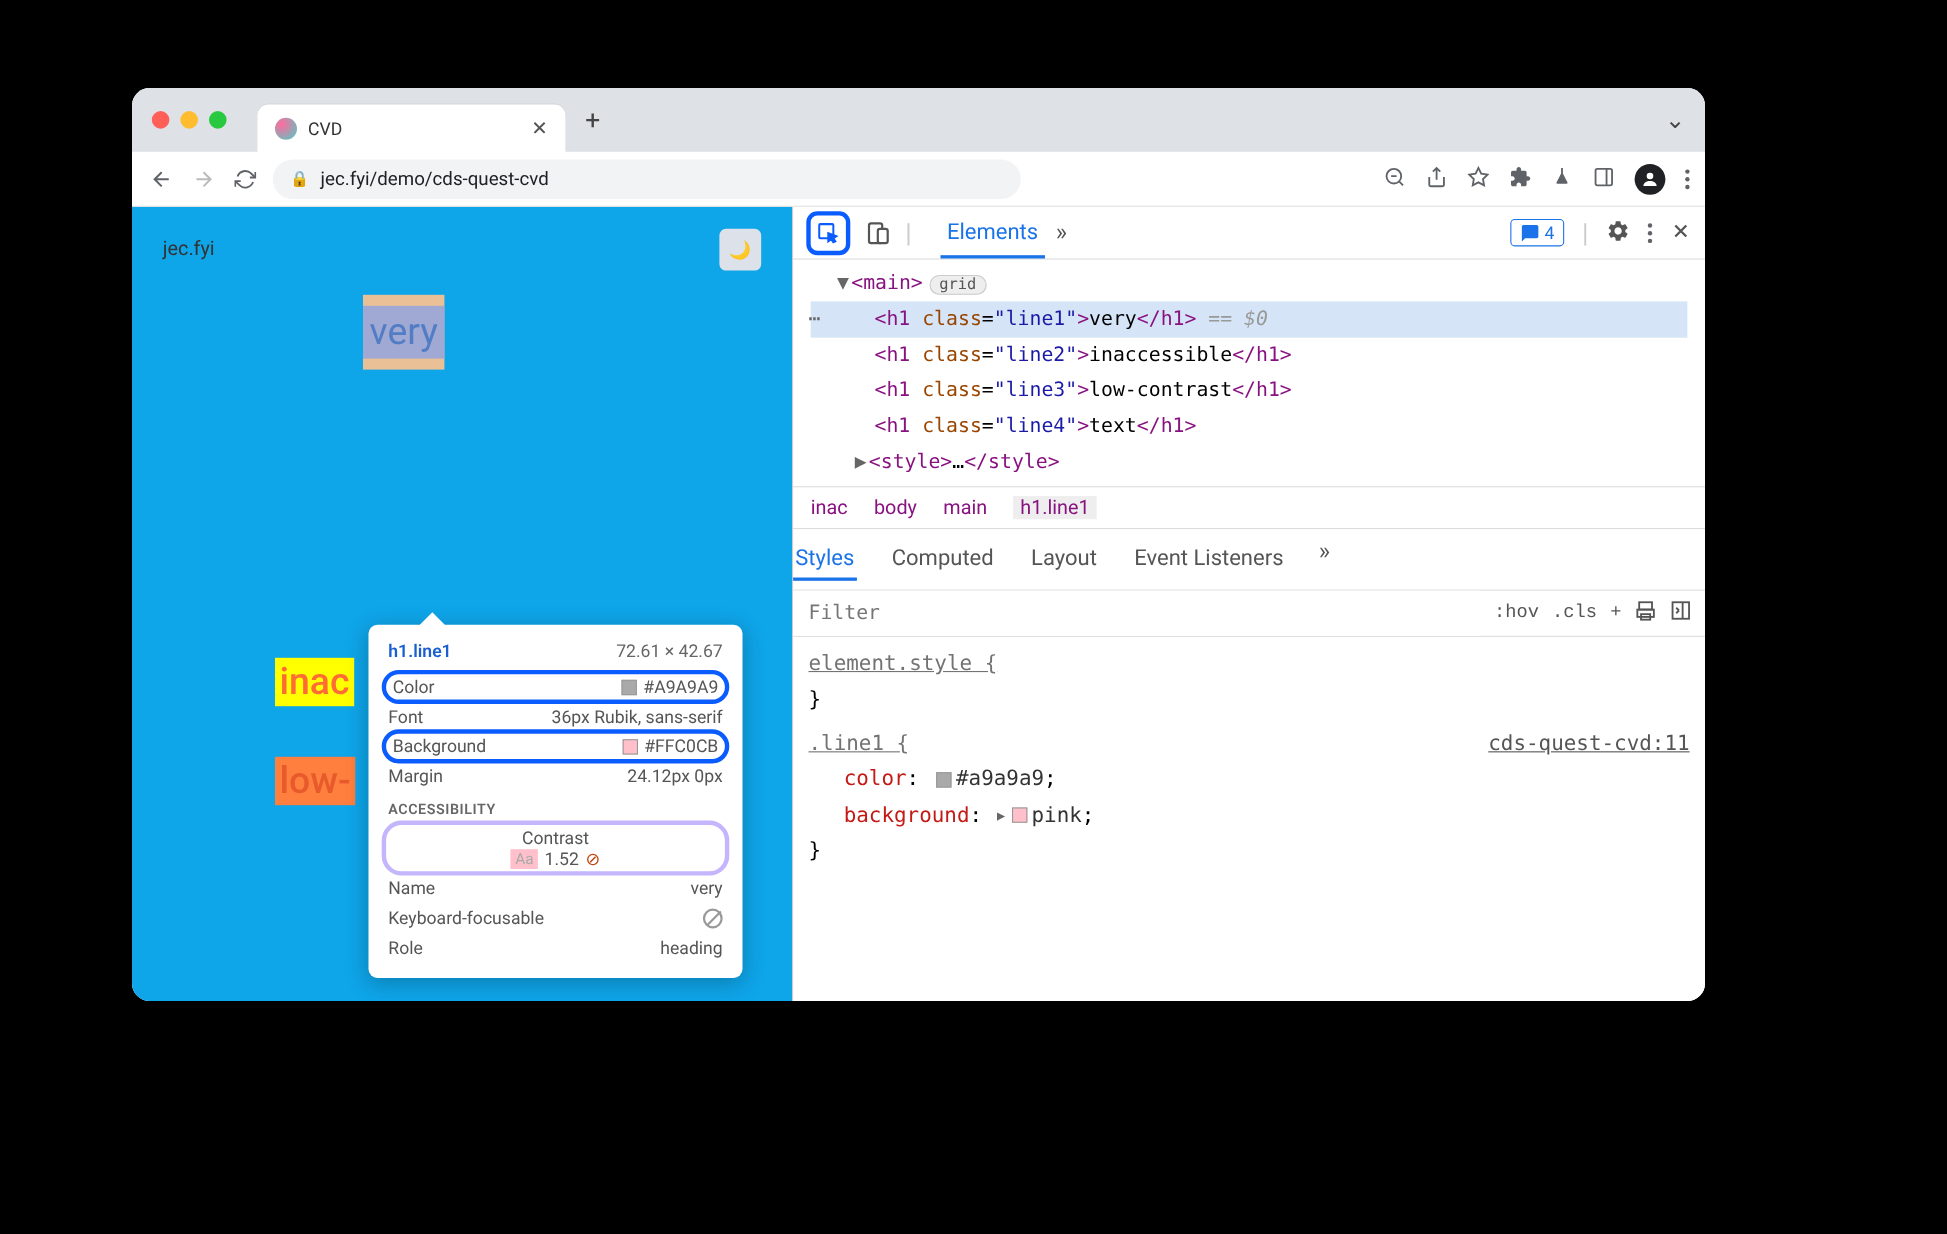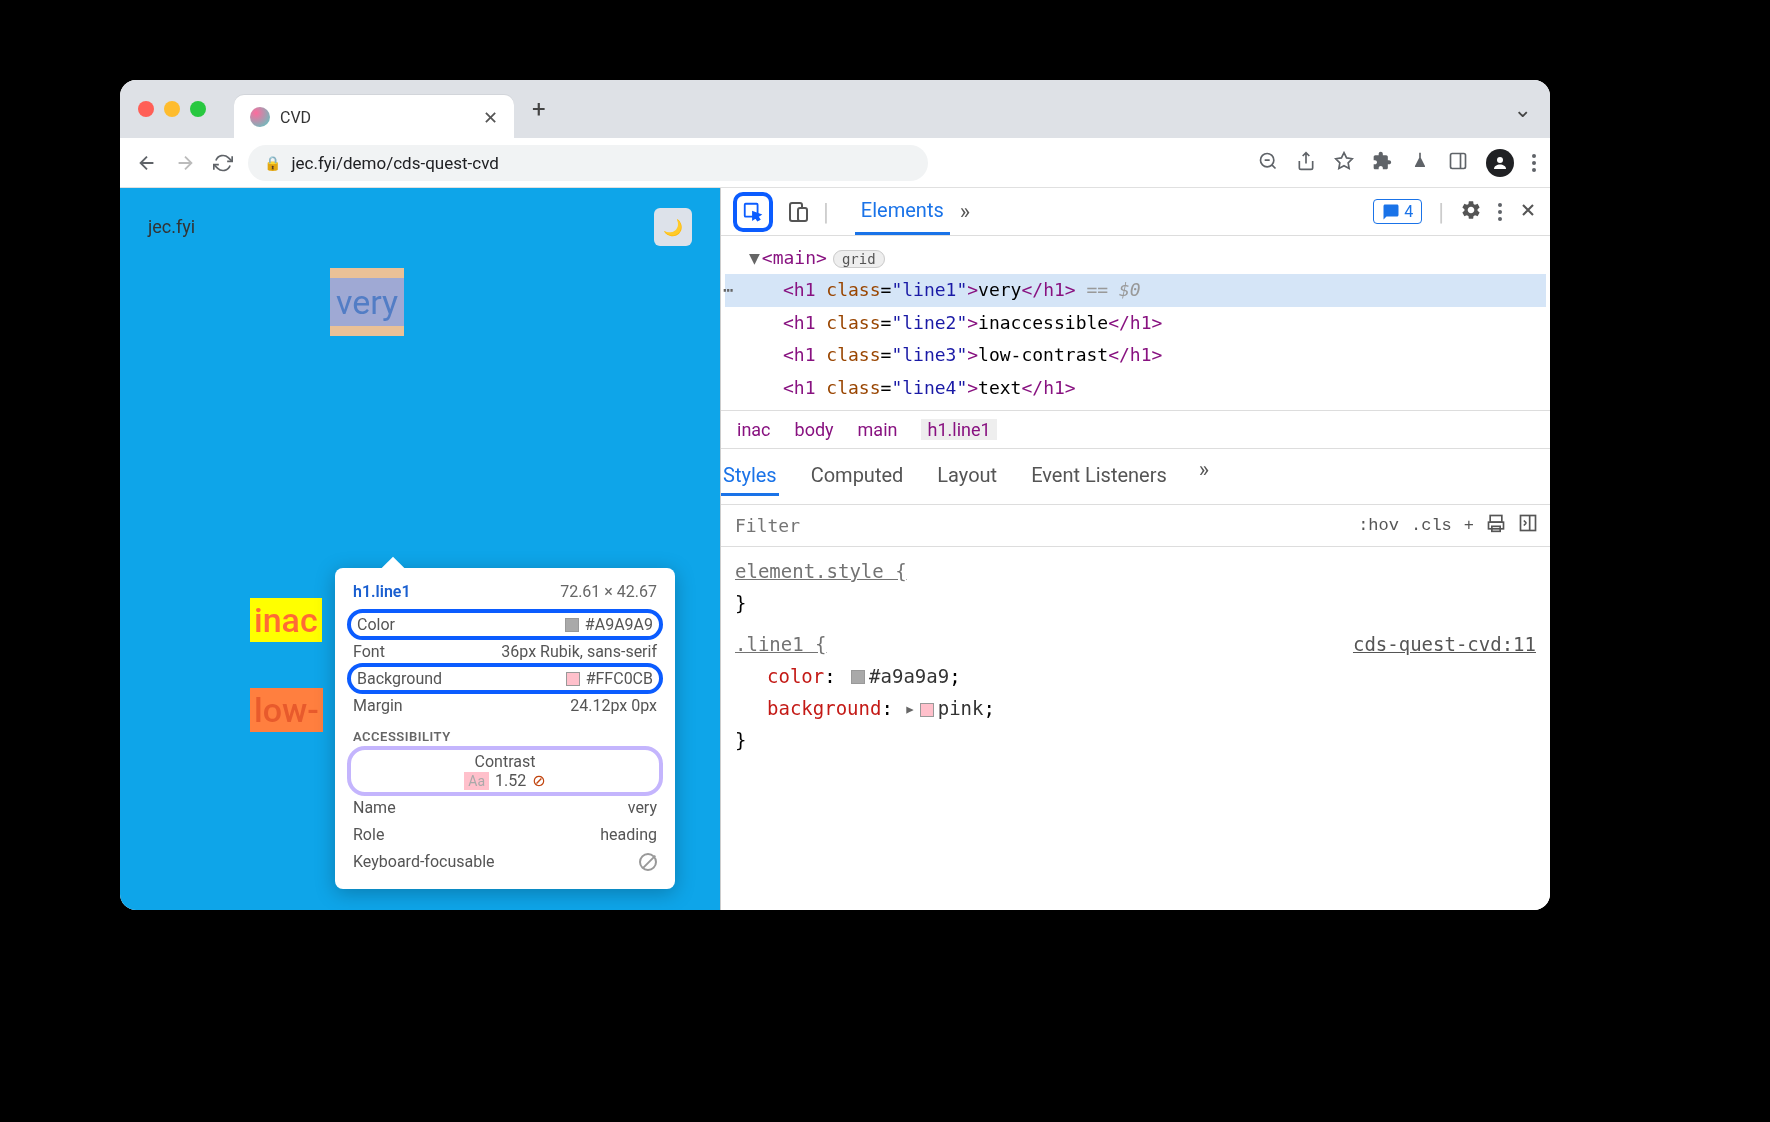--- a/index.html
+++ b/index.html
@@ -60,21 +60,21 @@
 .inspect-btn { width: 40px; height: 40px; border: 4px solid #0b5cff; border-radius: 10px; display: flex; align-items: center; justify-content: center; color: #0b5cff; cursor: pointer; }
 .device-btn { width: 30px; height: 30px; display: flex; align-items: center; justify-content: center; color: #555; cursor: pointer; }
 .dt-tabs { display: flex; gap: 20px; margin-left: 16px; }
 .dt-tab { font-size: 20px; color: #555; padding: 10px 6px; cursor: pointer; }
 .dt-tab.active { color: #1a73e8; border-bottom: 3px solid #1a73e8; }
 .dt-more { color: #555; font-size: 22px; cursor: pointer; }
 .dt-right { margin-left: auto; display: flex; align-items: center; gap: 16px; }
 .issues-badge { color: #1a73e8; display: flex; align-items: center; gap: 4px; border: 1px solid #1a73e8; border-radius: 4px; padding: 2px 8px; cursor: pointer; }
 .gear, .dt-menu, .dt-close { color: #555; cursor: pointer; }
 
-.dom-tree { padding: 6px 4px; font-family: 'Menlo', 'Consolas', monospace; font-size: 18px; line-height: 1.8; }
+.dom-tree { padding: 6px 16px; font-family: 'Menlo', 'Consolas', monospace; font-size: 18px; line-height: 1.8; }
 .dom-line { white-space: nowrap; padding: 0 4px; }
 .dom-line.selected { background: #d5e5f7; position: relative; }
 .dom-line.selected::before { content: '⋯'; position: absolute; left: -2px; color: #666; }
 .tag { color: #881280; }
 .attr-name { color: #994500; }
 .attr-val { color: #1a1aa6; }
 .text-content { color: #000; }
 .eq0 { color: #999; font-style: italic; }
 .grid-badge { background: #eee; border: 1px solid #ccc; border-radius: 10px; padding: 0 8px; font-size: 14px; color: #555; margin-left: 6px; }
 .indent1 { padding-left: 24px; }
@@ -225,28 +225,28 @@
               <span class="aa-badge">Aa</span>
               <span>1.52</span>
               <span class="warn-icon">⊘</span>
             </span>
         </div>
         <div class="tt-row">
           <span class="tt-label">Name</span>
           <span class="tt-val">very</span>
         </div>
         <div class="tt-row">
-          <span class="tt-label">Role</span>
-          <span class="tt-val">heading</span>
-        </div>
-        <div class="tt-row">
           <span class="tt-label">Keyboard-focusable</span>
           <span class="tt-val">
               <span class="no-icon"></span>
             </span>
+        </div>
+        <div class="tt-row">
+          <span class="tt-label">Role</span>
+          <span class="tt-val">heading</span>
         </div>
       </div>
     </div>
 
     <div class="devtools">
       <div class="dt-header">
         <div class="inspect-btn">
             <svg width="22" height="22" viewBox="0 0 24 24" fill="none" stroke="currentColor" stroke-width="2">
               <rect x="3" y="3" width="14" height="14" rx="1"></rect>
               <path d="M12 12l8 3-3 2 2 3-2 1-2-3-3 2z" fill="currentColor"></path>
@@ -284,20 +284,21 @@
               </svg></span>
         </div>
       </div>
 
       <div class="dom-tree">
         <div class="dom-line indent1"><span class="arrow">▼</span><span class="tag">&lt;main&gt;</span><span class="grid-badge">grid</span></div>
         <div class="dom-line indent2 selected"><span class="tag">&lt;h1</span> <span class="attr-name">class</span>=<span class="attr-val">"line1"</span><span class="tag">&gt;</span><span class="text-content">very</span><span class="tag">&lt;/h1&gt;</span><span class="eq0"> == $0</span></div>
         <div class="dom-line indent2"><span class="tag">&lt;h1</span> <span class="attr-name">class</span>=<span class="attr-val">"line2"</span><span class="tag">&gt;</span><span class="text-content">inaccessible</span><span class="tag">&lt;/h1&gt;</span></div>
         <div class="dom-line indent2"><span class="tag">&lt;h1</span> <span class="attr-name">class</span>=<span class="attr-val">"line3"</span><span class="tag">&gt;</span><span class="text-content">low-contrast</span><span class="tag">&lt;/h1&gt;</span></div>
         <div class="dom-line indent2"><span class="tag">&lt;h1</span> <span class="attr-name">class</span>=<span class="attr-val">"line4"</span><span class="tag">&gt;</span><span class="text-content">text</span><span class="tag">&lt;/h1&gt;</span></div>
+        <div class="dom-line indent2-style"><span class="arrow">▶</span><span class="tag">&lt;style&gt;</span>…<span class="tag">&lt;/style&gt;</span></div>
       </div>
 
       <div class="breadcrumb">
         <span class="crumb">inac</span>
         <span class="crumb">body</span>
         <span class="crumb">main</span>
         <span class="crumb active">h1.line1</span>
       </div>
 
       <div class="styles-tabs">

